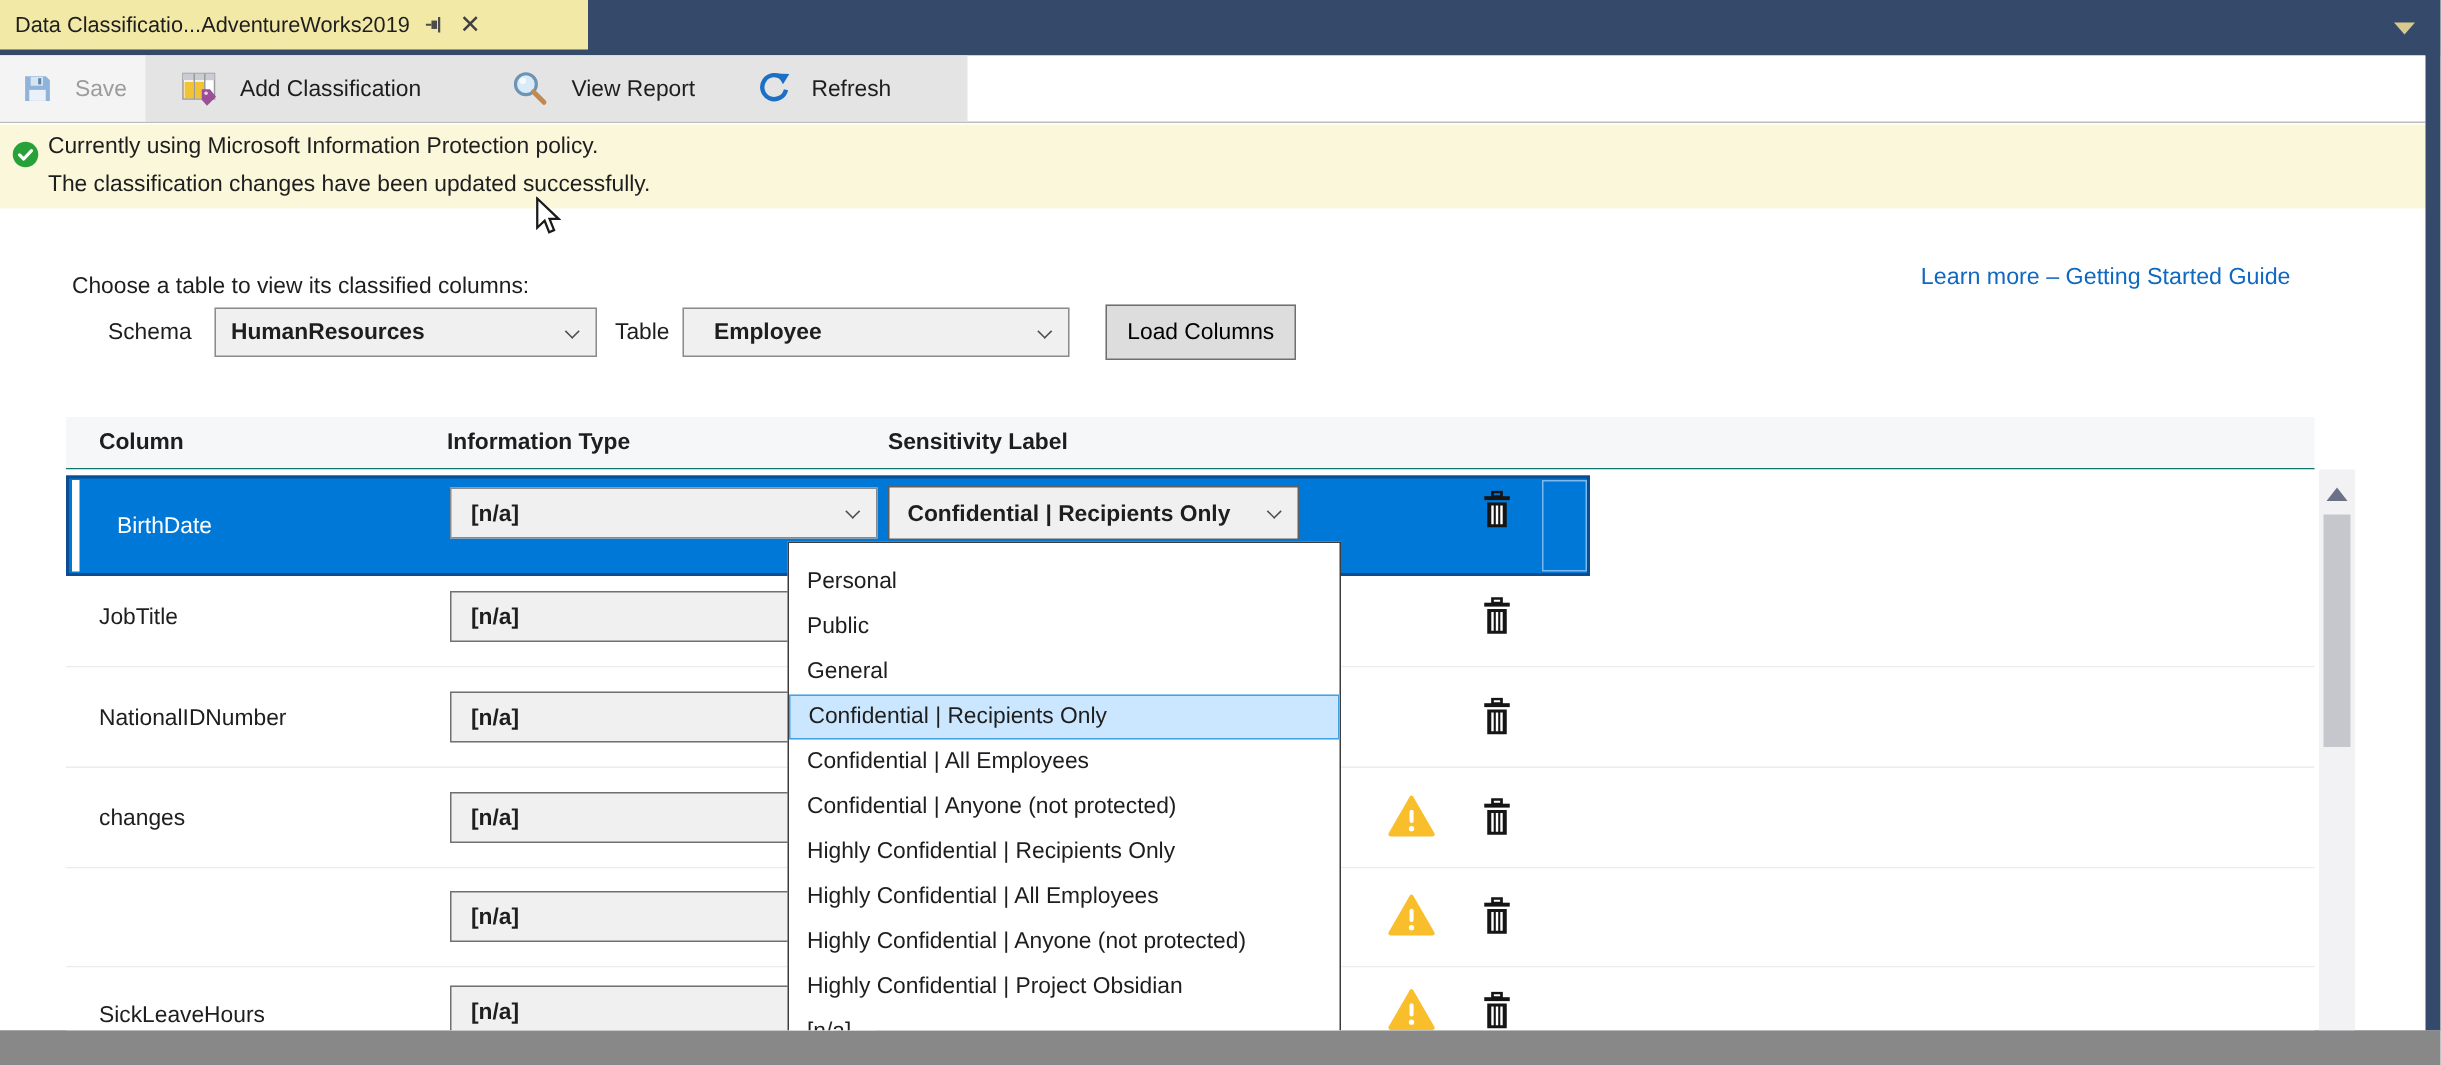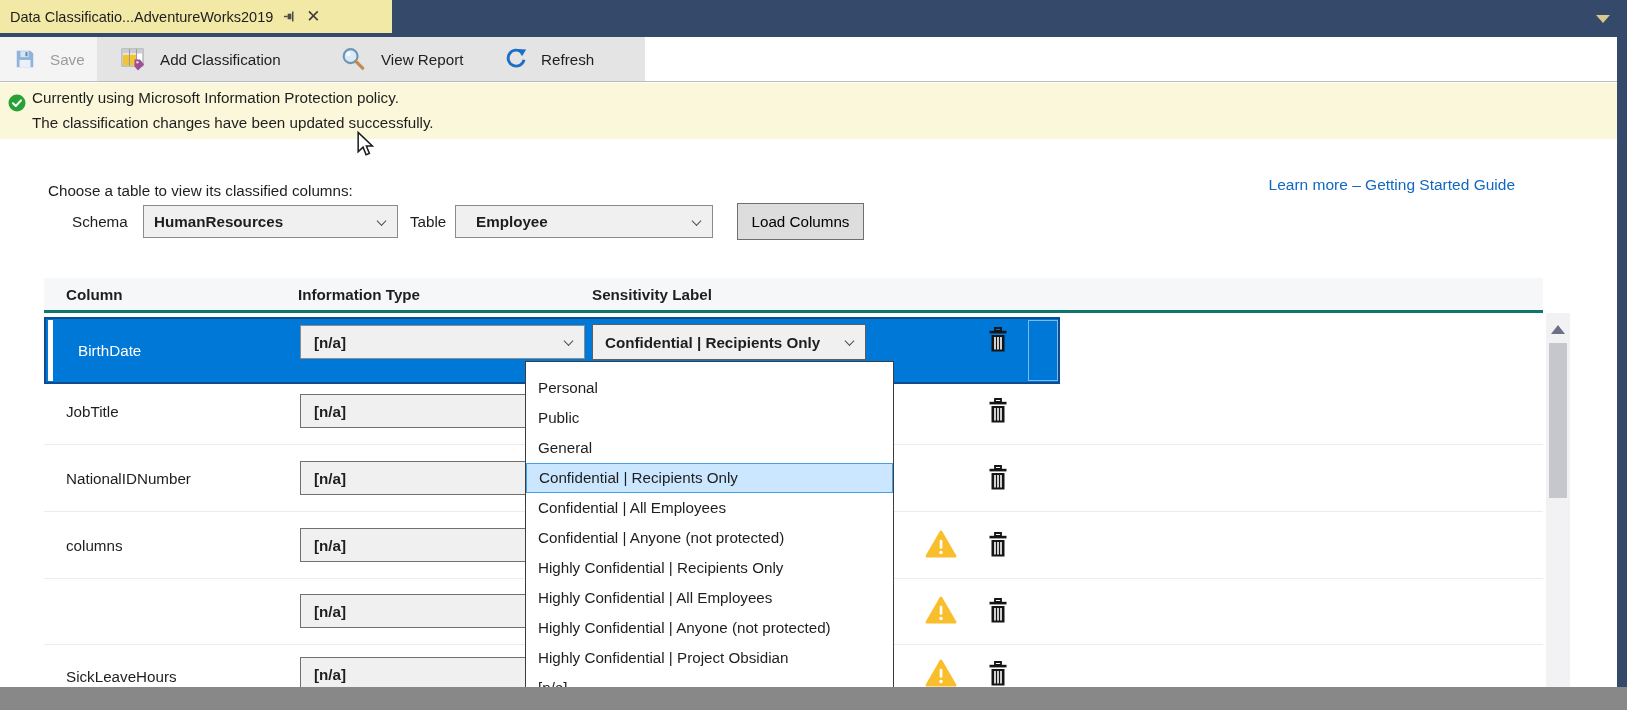--- a/index.html
+++ b/index.html
@@ -26,34 +26,34 @@
   .tb-save-bg { position:absolute; left:0; top:0; width:97px; height:44px; background:#F4F4F4; }
   .tb-item { position:absolute; top:0; height:44px; display:flex; align-items:center; gap:14px;
              font-size:15.2px; color:#1e1e1e; }
   .tb-label-disabled { color:#9C9C9C; }
   
   .banner { position:absolute; left:0; top:83px; width:1617px; height:56px; background:#FBF7DB; }
   .banner-check { position:absolute; left:8px; top:11px; }
   .banner-line1 { position:absolute; left:32px; top:6px;  font-size:15.2px; }
   .banner-line2 { position:absolute; left:32px; top:31px; font-size:15.2px; }
   
-  .learn-link { position:absolute; top:176px; right:112px; font-size:15.5px; color:#1068C0; cursor:pointer; }
+  .learn-link { position:absolute; top:176px; right:100px; font-size:15.5px; color:#1068C0; cursor:pointer; }
   .prompt { position:absolute; left:48px; top:182px; font-size:15.2px; }
   .field-label { position:absolute; font-size:15.2px; }
   .combo { position:absolute; background:#F0F0F0; border:1px solid #8B8B8B;
            font-size:15.2px; display:flex; align-items:center; padding-left:10px; cursor:default;font-weight:bold; }
   .combo .chev { position:absolute; right:12px; top:50%; width:7px; height:7px;
                  border-right:1.6px solid #4F4F4F; border-bottom:1.6px solid #4F4F4F;
                  transform:translateY(-65%) rotate(45deg); }
   .load-btn { position:absolute; left:737px; top:203px; width:127px; height:37px; background:#DDDDDD;
               border:1px solid #6F6F6F; font-size:15.2px; display:flex; align-items:center;
               justify-content:center; font-family:"Liberation Sans",sans-serif; cursor:pointer; }
   
   .grid-header { position:absolute; left:44px; top:278px; width:1499px; height:35px; background:#F6F7F9;
-                 border-bottom:3px solid #0f766e; }
+                 border-bottom:1px solid #0f766e; }
   .grid-header span { position:absolute; top:8px; font-weight:bold; font-size:15.2px; }
   .row { position:absolute; left:44px; width:1499px; height:67px; background:#ffffff;
          border-bottom:1px solid #ECECEC; }
   .row-label { position:absolute; left:22px; top:0; height:100%; display:flex; align-items:center;
                font-size:15.2px; }
   .row-combo { left:256px; width:285px; height:34px; border:1px solid #707070; padding-left:13px; }
   .trash { position:absolute; left:944px; cursor:pointer; }
   .warn  { position:absolute; left:881px; }
   
   .sel-rect { position:absolute; left:44px; top:317px; width:1016px; height:67px;
@@ -225,21 +225,21 @@
         <g stroke="#ffffff" stroke-width="1.6">
             <line x1="7" y1="10" x2="7" y2="22.5"></line>
             <line x1="10" y1="10" x2="10" y2="22.5"></line>
             <line x1="13" y1="10" x2="13" y2="22.5"></line>
           </g>
       </svg>
     </span>
   </div>
 
   <div class="row" style="top:512px; height:67px;">
-    <div class="row-label">columns</div>
+    <div class="row-label">changes</div>
     <div class="combo row-combo" style="top:16px;">
       <span>[n/a]</span>
       <span class="chev"></span>
     </div>
     <span class="warn" style="top:18px;">
       <svg viewBox="0 0 34 31" width="32" height="29">
         <path d="M17 2 L32 28 L2 28 Z" fill="#F9BE2B" stroke="#F9BE2B" stroke-width="3" stroke-linejoin="round"></path>
         <rect x="15.6" y="10.5" width="2.9" height="9.5" rx="1.4" fill="#ffffff"></rect>
         <circle cx="17" cy="24" r="1.9" fill="#ffffff"></circle>
       </svg>

